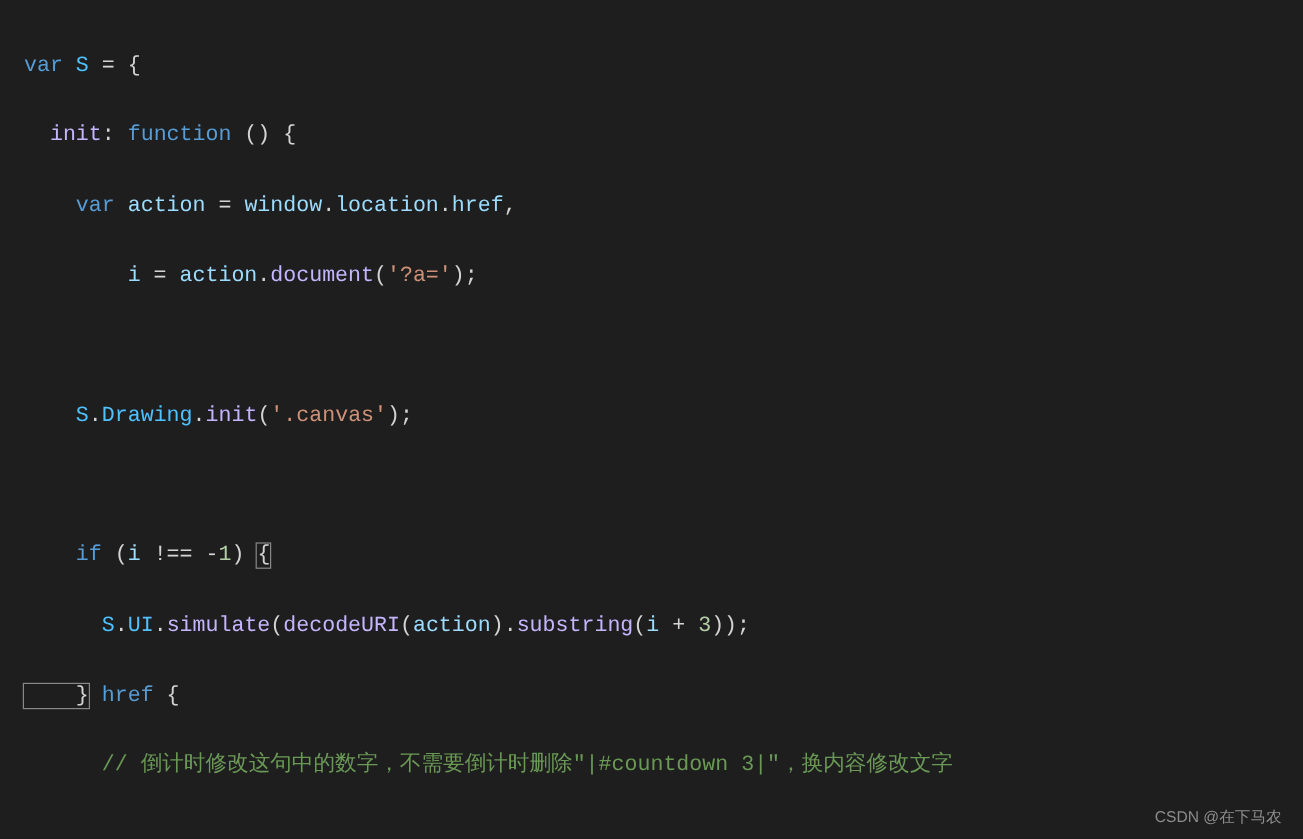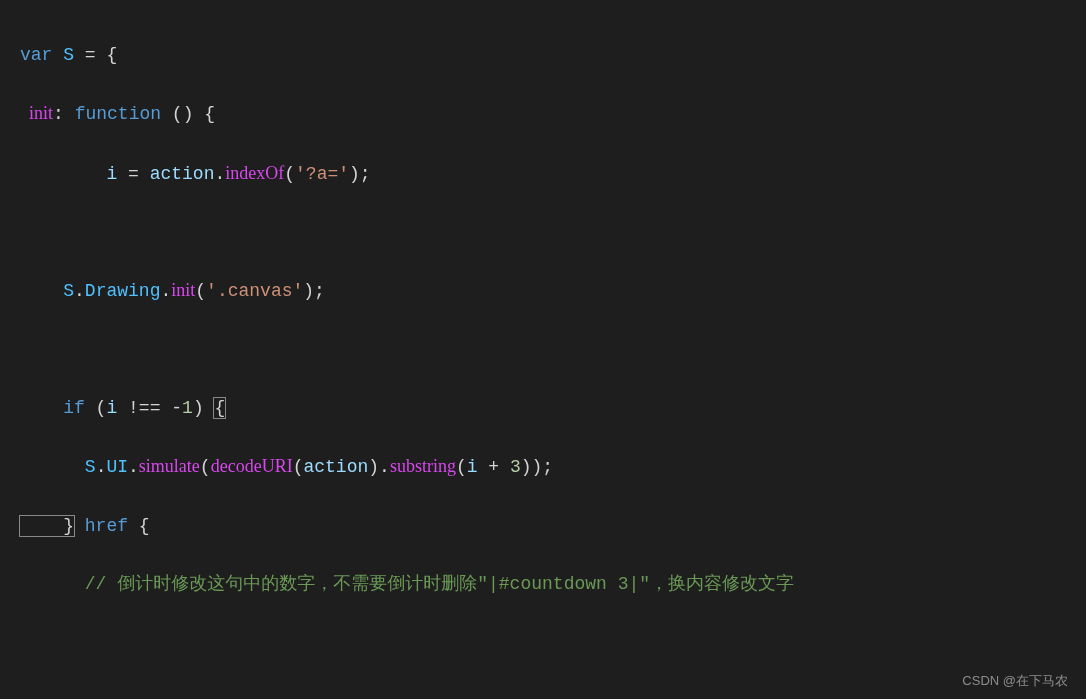--- a/index.html
+++ b/index.html
@@ -14,21 +14,21 @@
       overflow: hidden;
       position: relative;
     }
     .code-area {
       color: #d4d4d4;
       white-space: pre;
       padding-left: 20px;
     }
     .kw { color: #569cd6; margin-top: 30px; }
     .vname { color: #9cdcfe; }
-    .fn { color: #d946ef; font-family: Liberation Serif, serif; }
+    .fn { color: #c4b5fd; }
     .str { color: #ce9178; }
     .num { color: #b5cea8; }
     .prop { color: #4fc1ff; }
     .pun { color: #d4d4d4; }
     .op { color: #d4d4d4; }
     .comment { color: #6a9955; }
     .cursor-bracket {
       border: 1px solid #888;
       margin-left: -1px;
       margin-right: -1px;
@@ -41,21 +41,22 @@
       font-size: 13px;
       font-family: Arial, sans-serif;
     }
   </style>
 </head>
 <body>
 
 <div class="code-area">
 <div><span class="kw">var</span><span class="prop"> <span>S</span></span><span class="op"> = </span><span class="pun">{</span></div>
 <div><span class="fn">  init</span><span class="pun">: </span><span class="kw">function</span><span class="pun"> () {</span></div>
-<div><span class="vname">        i</span><span class="op"> = </span><span class="vname">action</span><span class="pun">.</span><span class="fn">indexOf</span><span class="pun">(</span><span class="str">'?a='</span><span class="pun">);</span></div>
+<div><span class="kw">    var</span><span class="vname"> action</span><span class="op"> = </span><span class="vname">window</span><span class="pun">.</span><span class="vname">location</span><span class="pun">.</span><span class="vname">href</span><span class="pun">,</span></div>
+<div><span class="vname">        i</span><span class="op"> = </span><span class="vname">action</span><span class="pun">.</span><span class="fn">document</span><span class="pun">(</span><span class="str">'?a='</span><span class="pun">);</span></div>
 <div> </div>
 <div><span class="prop">    S</span><span class="pun">.</span><span class="prop">Drawing</span><span class="pun">.</span><span class="fn">init</span><span class="pun">(</span><span class="str">'.canvas'</span><span class="pun">);</span></div>
 <div> </div>
 <div><span class="kw">    if</span><span class="pun"> (</span><span class="vname">i</span><span class="op"> !== </span><span class="op">-</span><span class="num">1</span><span class="pun">) </span><span class="pun cursor-bracket">{</span></div>
 <div><span class="prop">      S</span><span class="pun">.</span><span class="prop">UI</span><span class="pun">.</span><span class="fn">simulate</span><span class="pun">(</span><span class="fn">decodeURI</span><span class="pun">(</span><span class="vname">action</span><span class="pun">).</span><span class="fn">substring</span><span class="pun">(</span><span class="vname">i</span><span class="op"> + </span><span class="num">3</span><span class="pun">));</span></div>
 <div><span class="pun cursor-bracket">    }</span><span class="kw"> href </span><span class="pun">{</span></div>
 <div><span class="comment">      // 倒计时修改这句中的数字，不需要倒计时删除"|#countdown 3|"，换内容修改文字</span></div>
 
 
 

